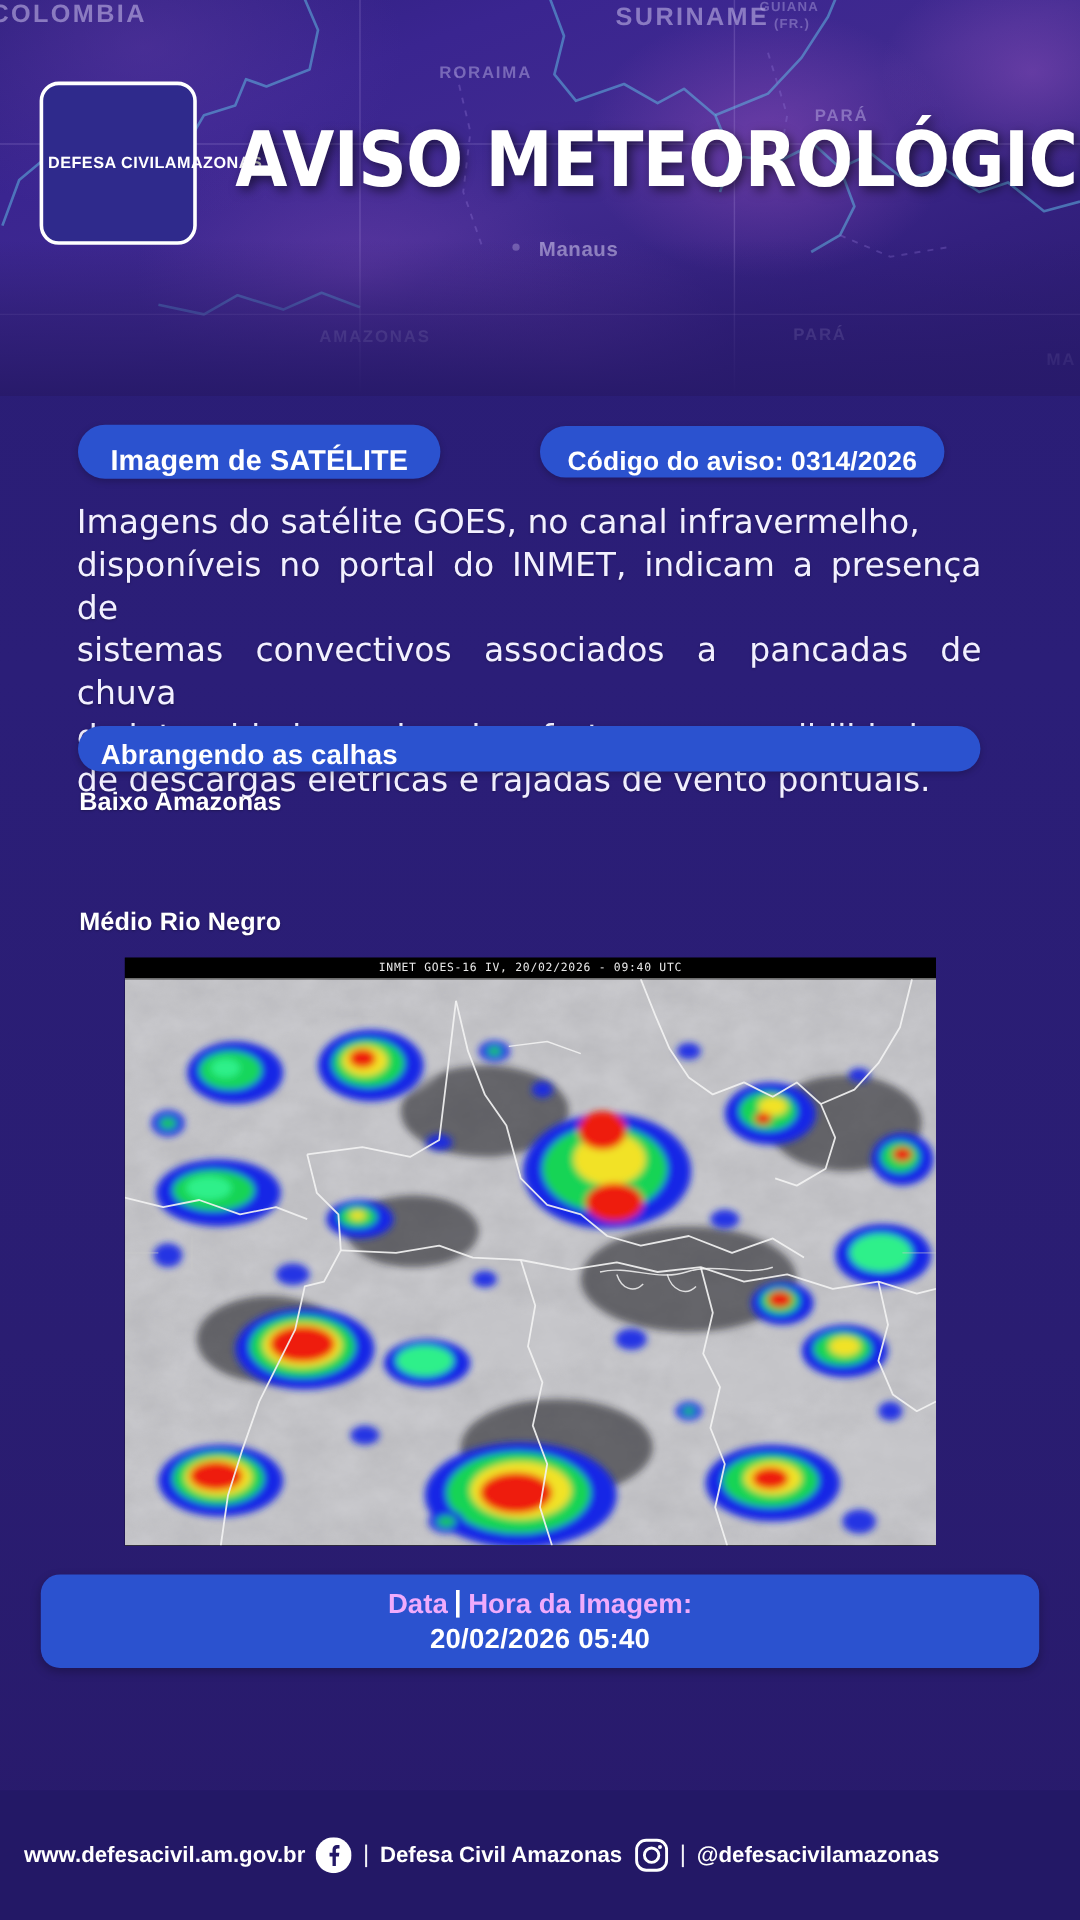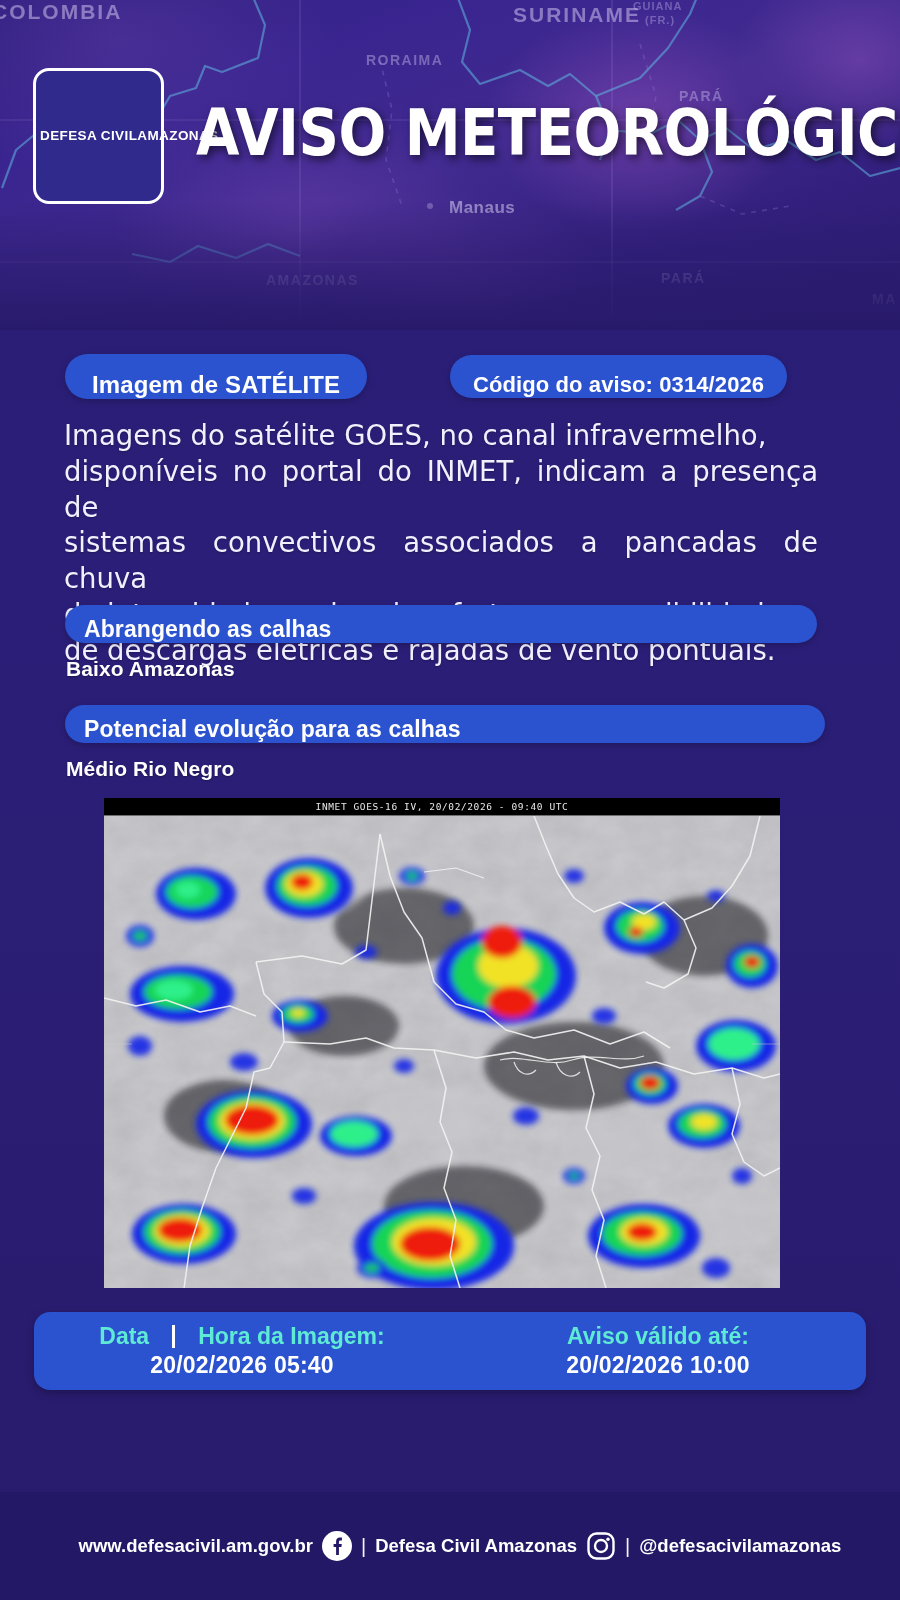--- a/index.html
+++ b/index.html
@@ -151,31 +151,31 @@
   .datepanel {
     position:absolute; left:34px; top:1312px;
     width:832px; height:78px;
     background:#2b52cf;
     border-radius:16px;
     display:flex;
     box-shadow:0 3px 8px rgba(0,0,0,.25);
   }
   .dcol { flex:1; display:flex; flex-direction:column; align-items:center; justify-content:center; }
   .dlabel {
-    color:#5eead4; font-size:23px; font-weight:700; line-height:1.18;
-    display:flex; align-items:center; gap:23px; white-space:nowrap;
+    color:#f0abfc; font-size:23px; font-weight:700; line-height:1.18;
+    display:flex; align-items:center; gap:7px; white-space:nowrap;
   }
   .dsep { display:inline-block; width:3px; height:23px; background:#ffffff; }
   .dval { color:#ffffff; font-size:23px; font-weight:700; line-height:1.22; letter-spacing:.2px; }
 
   
   .footer {
     position:absolute; left:0; bottom:0; width:900px; height:108px;
     background:#231866;
-    display:flex; align-items:center; justify-content:center;padding-left:20px;
+    display:flex; align-items:center; padding-left:20px;
   }
   .footer-inner {
     display:flex; align-items:center; gap:9px;
     color:#ffffff; font-size:18.5px; font-weight:700;
     white-space:nowrap;
   }
   .fbar { color:#ffffff; font-weight:400; font-size:20px; opacity:.95; }
   .ficon { display:inline-flex; align-items:center; }
   .ficon svg { display:block; }
 </style>
@@ -260,23 +260,20 @@
     <span>sistemas convectivos associados a pancadas de chuva</span>
     <span>de intensidade moderada a forte, com possibilidade</span>
     <span>de descargas elétricas e rajadas de vento pontuais.</span>
   </div>
 
   <div class="pill pill-wide pill-abrangendo">
     <span>Abrangendo as calhas</span>
   </div>
   <div class="calha calha-1">Baixo Amazonas</div>
 
-  <div class="pill pill-wide pill-potencial">
-    <span>Potencial evolução para as calhas</span>
-  </div>
   <div class="calha calha-2">Médio Rio Negro</div>
 
   <div class="sat-wrap">
     <div class="sat-hdr">INMET GOES-16 IV, 20/02/2026 - 09:40 UTC</div>
     <div class="sat-img">
       <svg width="676" height="472" viewBox="0 0 676 472">
         <defs>
           <filter id="blob" x="-30%" y="-30%" width="160%" height="160%">
             <feGaussianBlur stdDeviation="3.2"></feGaussianBlur>
           </filter>
@@ -480,26 +477,20 @@
 
   <div class="datepanel">
     <div class="dcol">
       <div class="dlabel">
         <span>Data</span>
         <span class="dsep"></span>
         <span>Hora da Imagem:</span>
       </div>
       <div class="dval">20/02/2026 05:40</div>
     </div>
-    <div class="dcol">
-      <div class="dlabel">
-        <span>Aviso válido até:</span>
-      </div>
-      <div class="dval">20/02/2026 10:00</div>
-    </div>
   </div>
 
   <div class="footer">
     <div class="footer-inner">
       <span>www.defesacivil.am.gov.br</span>
       <span class="ficon">
         <svg width="30" height="30" viewBox="0 0 30 30">
           <circle cx="15" cy="15" r="15" fill="#ffffff"></circle>
           <path d="M16.9,24 L16.9,16.1 L19.4,16.1 L19.8,12.9 L16.9,12.9 L16.9,10.9 C16.9,10 17.2,9.4 18.5,9.4 L19.9,9.4 L19.9,6.5 C19.6,6.5 18.8,6.4 17.8,6.4 C15.6,6.4 14.1,7.8 14.1,10.3 L14.1,12.9 L11.6,12.9 L11.6,16.1 L14.1,16.1 L14.1,24 Z" fill="#231866"></path>
         </svg>

